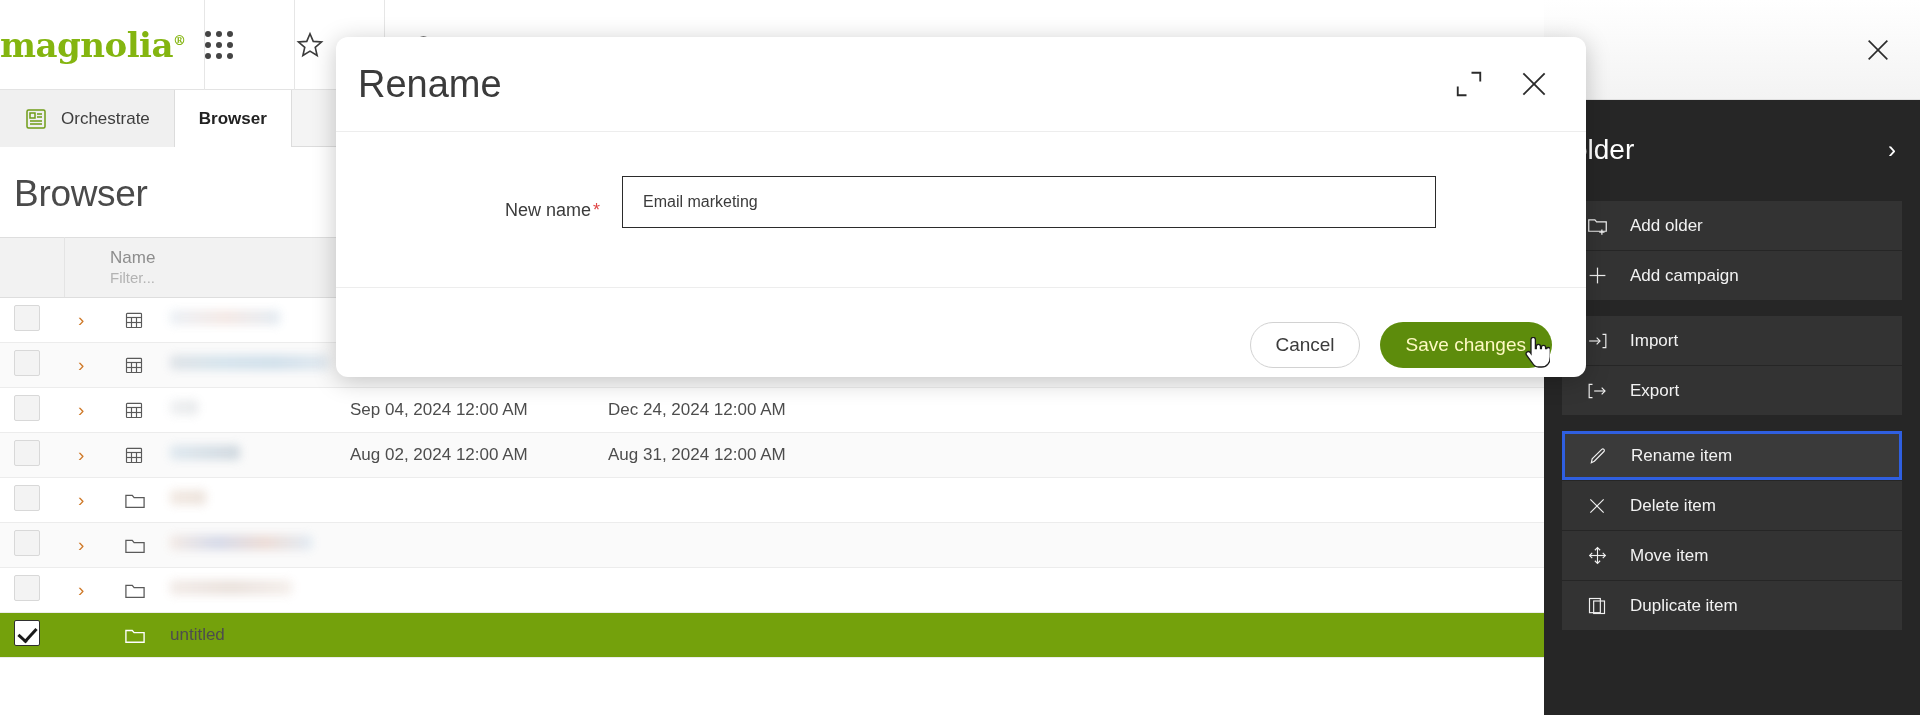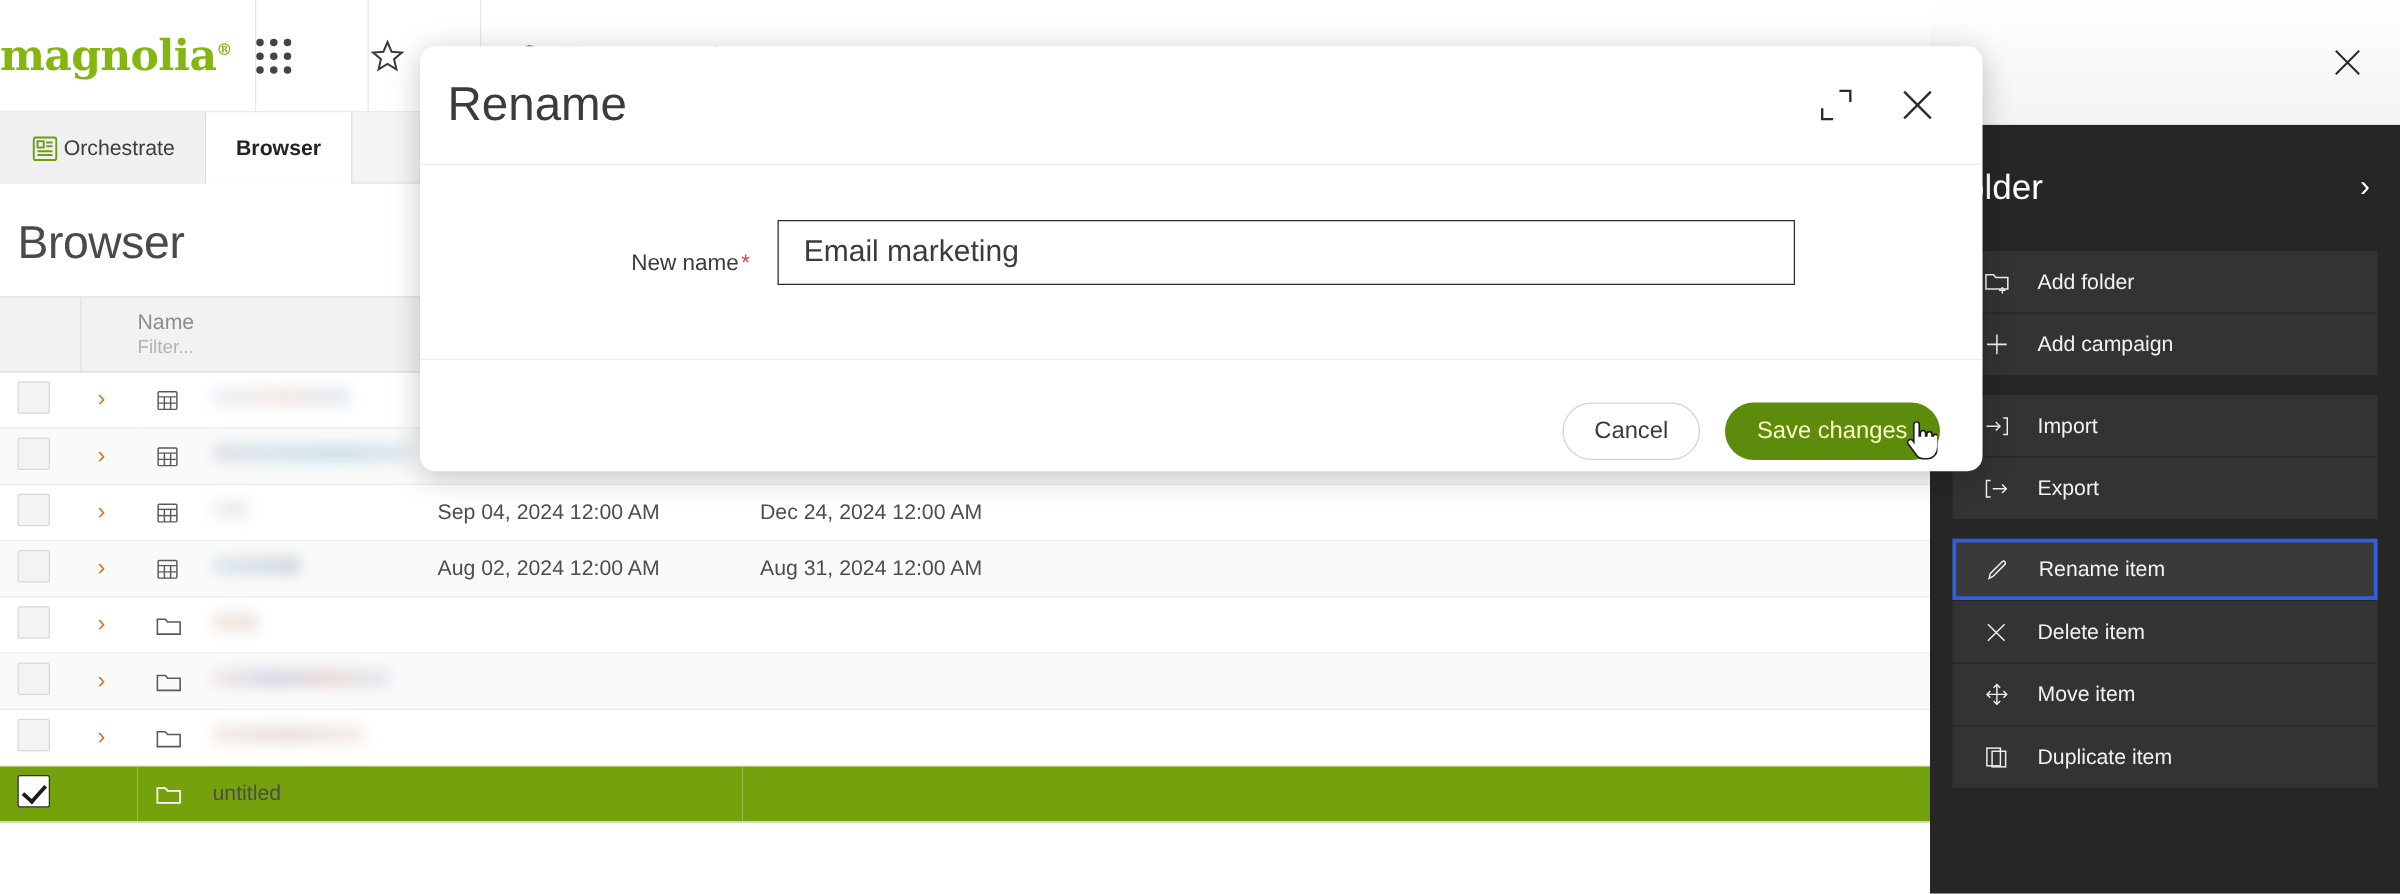--- a/index.html
+++ b/index.html
@@ -44,21 +44,21 @@
   .dots-grid { display:grid; grid-template-columns: repeat(3, 6px); gap: 5px; }
   .dots-grid i { width: 6px; height: 6px; border-radius: 50%; background:#444; display:block; }
 
   
   .tabstrip {
     position: absolute; top: 90px; left: 0; width: 1920px; height: 57px;
     background: #f4f4f4; border-bottom: 1px solid #dcdcdc;
     display: flex; align-items: stretch;
   }
   .tab {
-    display: flex; align-items: center; gap: 3px;
+    display: flex; align-items: center; gap: 13px;
     padding: 0 24px; height: 57px;
     border-right: 1px solid #dcdcdc;
     font-size: 17px; color: #3d3d3d; background: #f0f0f0;
   }
   .tab.active { background: #ffffff; font-weight: 700; color: #222; }
 
   
   .page { position: absolute; top: 147px; left: 0; width: 1920px; bottom: 0; background: #fff; }
   .page-title {
     font-size: 37px; color: #4a4a4a; font-weight: 400;
@@ -160,21 +160,21 @@
   .modal-body { padding: 44px 36px 0 22px; height: 155px; }
   .field-row { display: flex; align-items: center; }
   .field-label {
     width: 264px; text-align: right; padding: 16px 22px 0 0;
     font-size: 18px; color: #3b3b3b; white-space: nowrap;
   }
   .req { color: #e04646; margin-left: 2px; }
   .field-input {
     flex: 1 1 auto; height: 52px; border: 1px solid #2b2b2b; background: #fff;
     display: flex; align-items: center; padding: 0 20px;
-    font-size: 24px; color: #3b3b3b; margin-right: 114px;
+    font-size: 16px; color: #3b3b3b; margin-right: 114px;
   }
   .modal-foot {
     border-top: 1px solid #ededed; height: 114px;
     display: flex; align-items: center; justify-content: flex-end;
     gap: 20px; padding-right: 34px;
   }
   .btn {
     height: 46px; border-radius: 23px; display: inline-flex; align-items: center;
     justify-content: center; font-size: 19px; cursor: pointer;
   }
@@ -479,21 +479,21 @@
 
       <div class="rmenu-group">
         <div class="rmenu-item">
           <span class="rmenu-ico">
             <svg width="21" height="20" viewBox="0 0 24 22" fill="none" stroke="#f0f0f0" stroke-width="1.4">
               <path d="M2 4h7l2 2.4h11V17H2z"></path>
                 <line x1="17" y1="15" x2="17" y2="21"></line>
                 <line x1="14" y1="18" x2="20" y2="18"></line>
             </svg>
           </span>
-          <span>Add folder</span>
+          <span>Add older</span>
         </div>
         <div class="rmenu-item">
           <span class="rmenu-ico">
             <svg width="21" height="21" viewBox="0 0 24 24" stroke="#f0f0f0" stroke-width="1.4">
               <line x1="12" y1="3" x2="12" y2="21"></line>
                 <line x1="3" y1="12" x2="21" y2="12"></line>
             </svg>
           </span>
           <span>Add campaign</span>
         </div>

